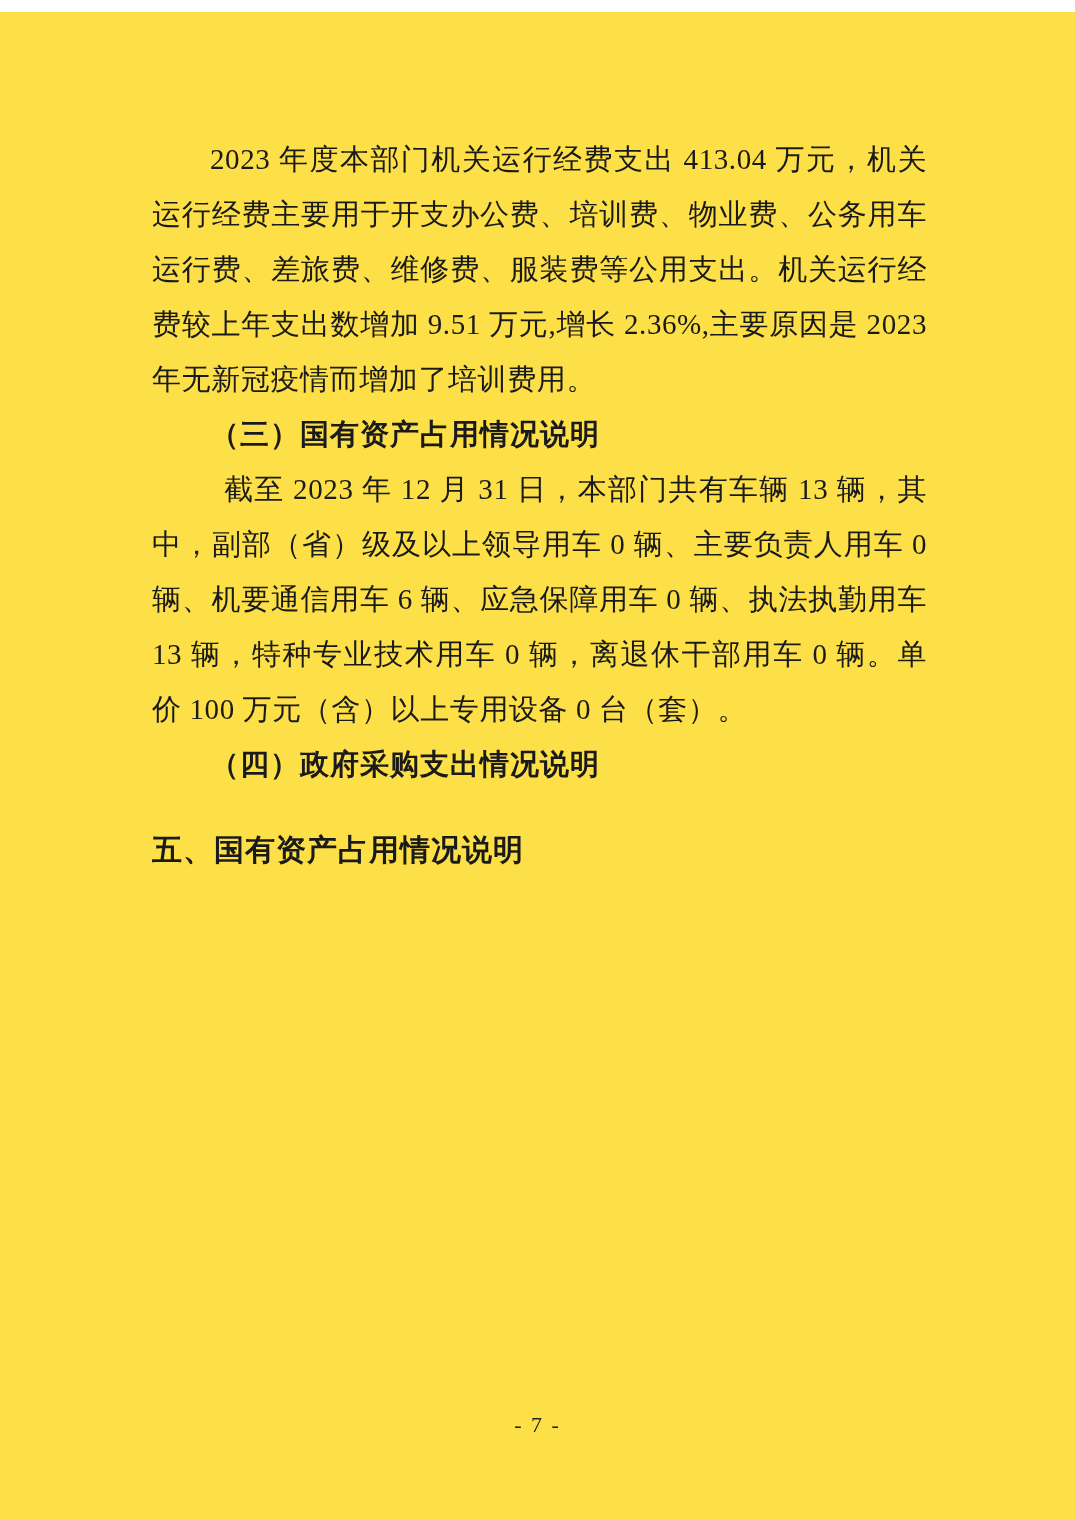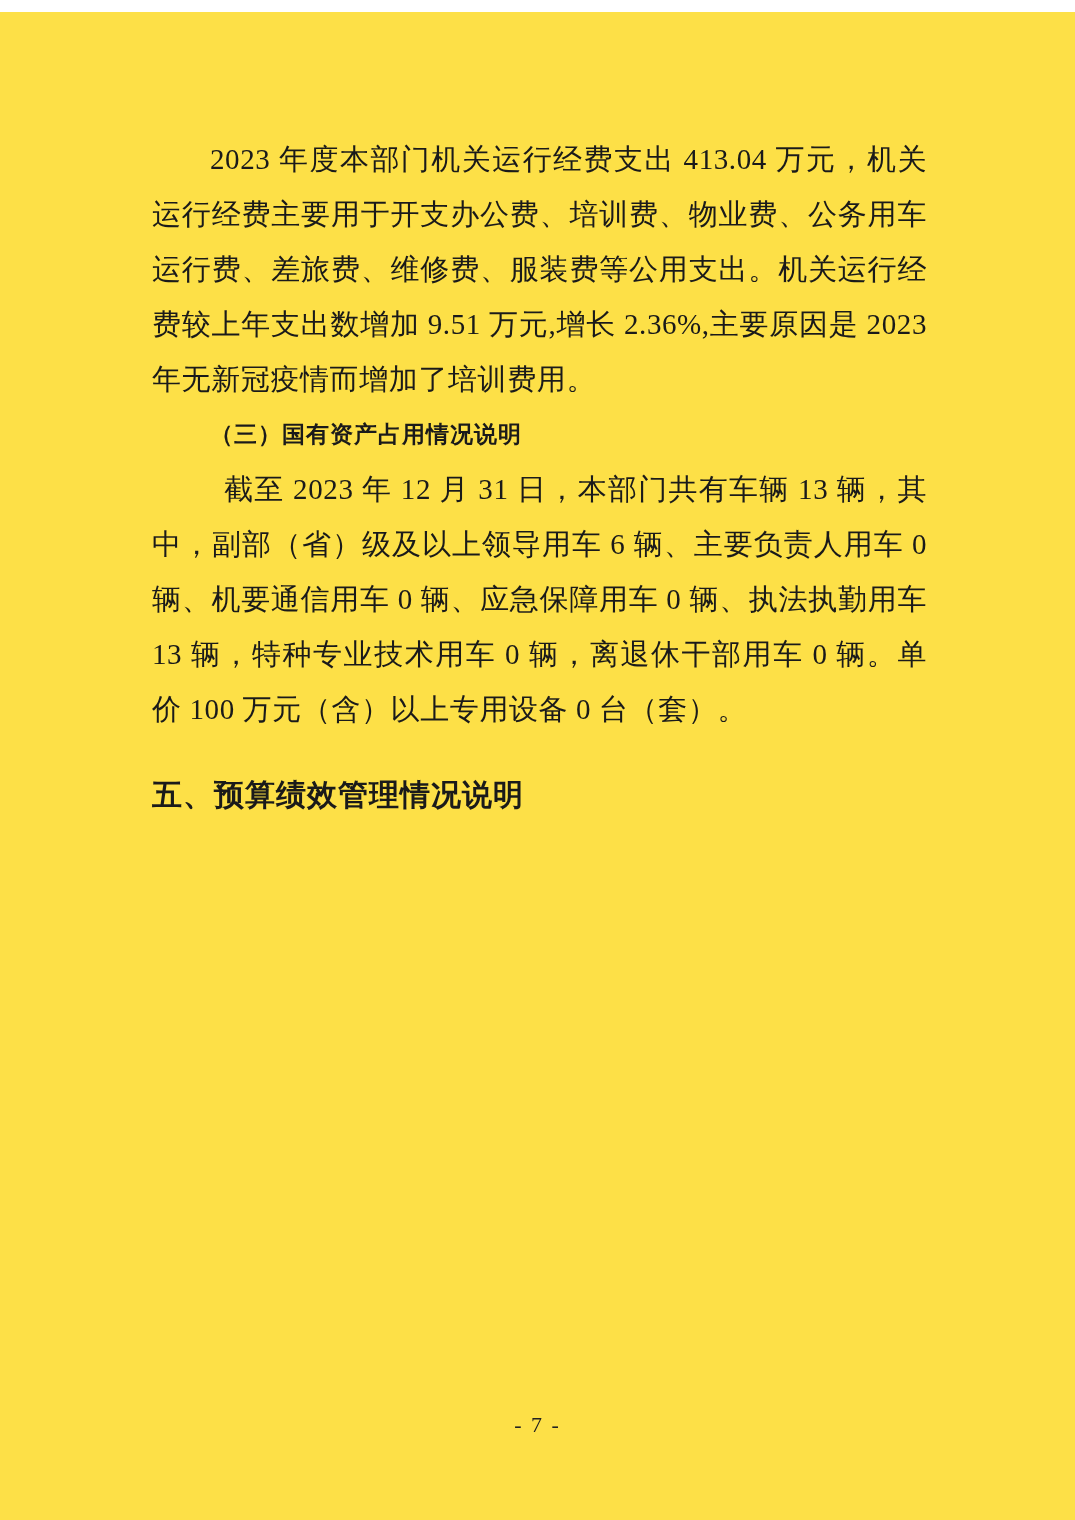--- a/index.html
+++ b/index.html
@@ -31,21 +31,21 @@
     text-justify: inter-ideograph;
     text-indent: 58px;
     letter-spacing: 0.6px;
     font-family: "Liberation Serif", "DejaVu Serif", serif;
   }
   p.body-para.loose-indent {
     text-indent: 72px;
   }
   h3.sub-heading {
     margin: 0;
-    font-size: 23px;
+    font-size: 29px;
     line-height: 55px;
     font-weight: bold;
     text-indent: 58px;
     letter-spacing: 1px;
     font-family: "Liberation Serif", "DejaVu Serif", serif;
   }
   h2.section-heading {
     margin: 0;
     font-size: 30px;
     line-height: 55px;
@@ -72,27 +72,28 @@
 <body>
 
 <div class="page">
 
   <div class="content">
 
     <p class="body-para">2023 年度本部门机关运行经费支出 413.04 万元，机关运行经费主要用于开支办公费、培训费、物业费、公务用车运行费、差旅费、维修费、服装费等公用支出。机关运行经费较上年支出数增加 9.51 万元,增长 2.36%,主要原因是 2023 年无新冠疫情而增加了培训费用。</p>
 
     <h3 class="sub-heading">（三）国有资产占用情况说明</h3>
 
-    <p class="body-para loose-indent">截至 2023 年 12 月 31 日，本部门共有车辆 13 辆，其中，副部（省）级及以上领导用车 6 辆、主要负责人用车 0 辆、机要通信用车 0 辆、应急保障用车 0 辆、执法执勤用车 13 辆，特种专业技术用车 0 辆，离退休干部用车 0 辆。单价 100 万元（含）以上专用设备 0 台（套）。</p>
+    <p class="body-para loose-indent">截至 2023 年 12 月 31 日，本部门共有车辆 13 辆，其中，副部（省）级及以上领导用车 0 辆、主要负责人用车 0 辆、机要通信用车 6 辆、应急保障用车 0 辆、执法执勤用车 13 辆，特种专业技术用车 0 辆，离退休干部用车 0 辆。单价 100 万元（含）以上专用设备 0 台（套）。</p>
 
+    <h3 class="sub-heading">（四）政府采购支出情况说明</h3>
 
 
     <div class="spacer-md"></div>
 
-    <h2 class="section-heading">五、预算绩效管理情况说明</h2>
+    <h2 class="section-heading">五、国有资产占用情况说明</h2>
 
     <div class="spacer-sm"></div>
 
 
   </div>
 
   <div class="footer">- 7 -</div>
 
 </div>
 

